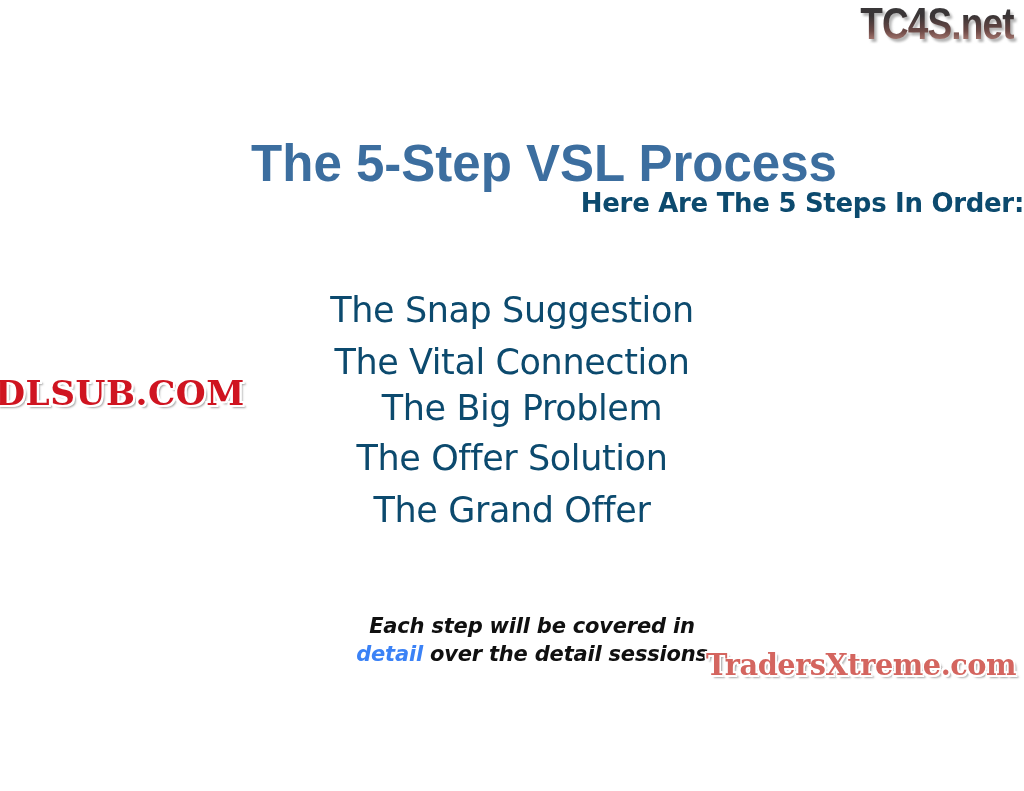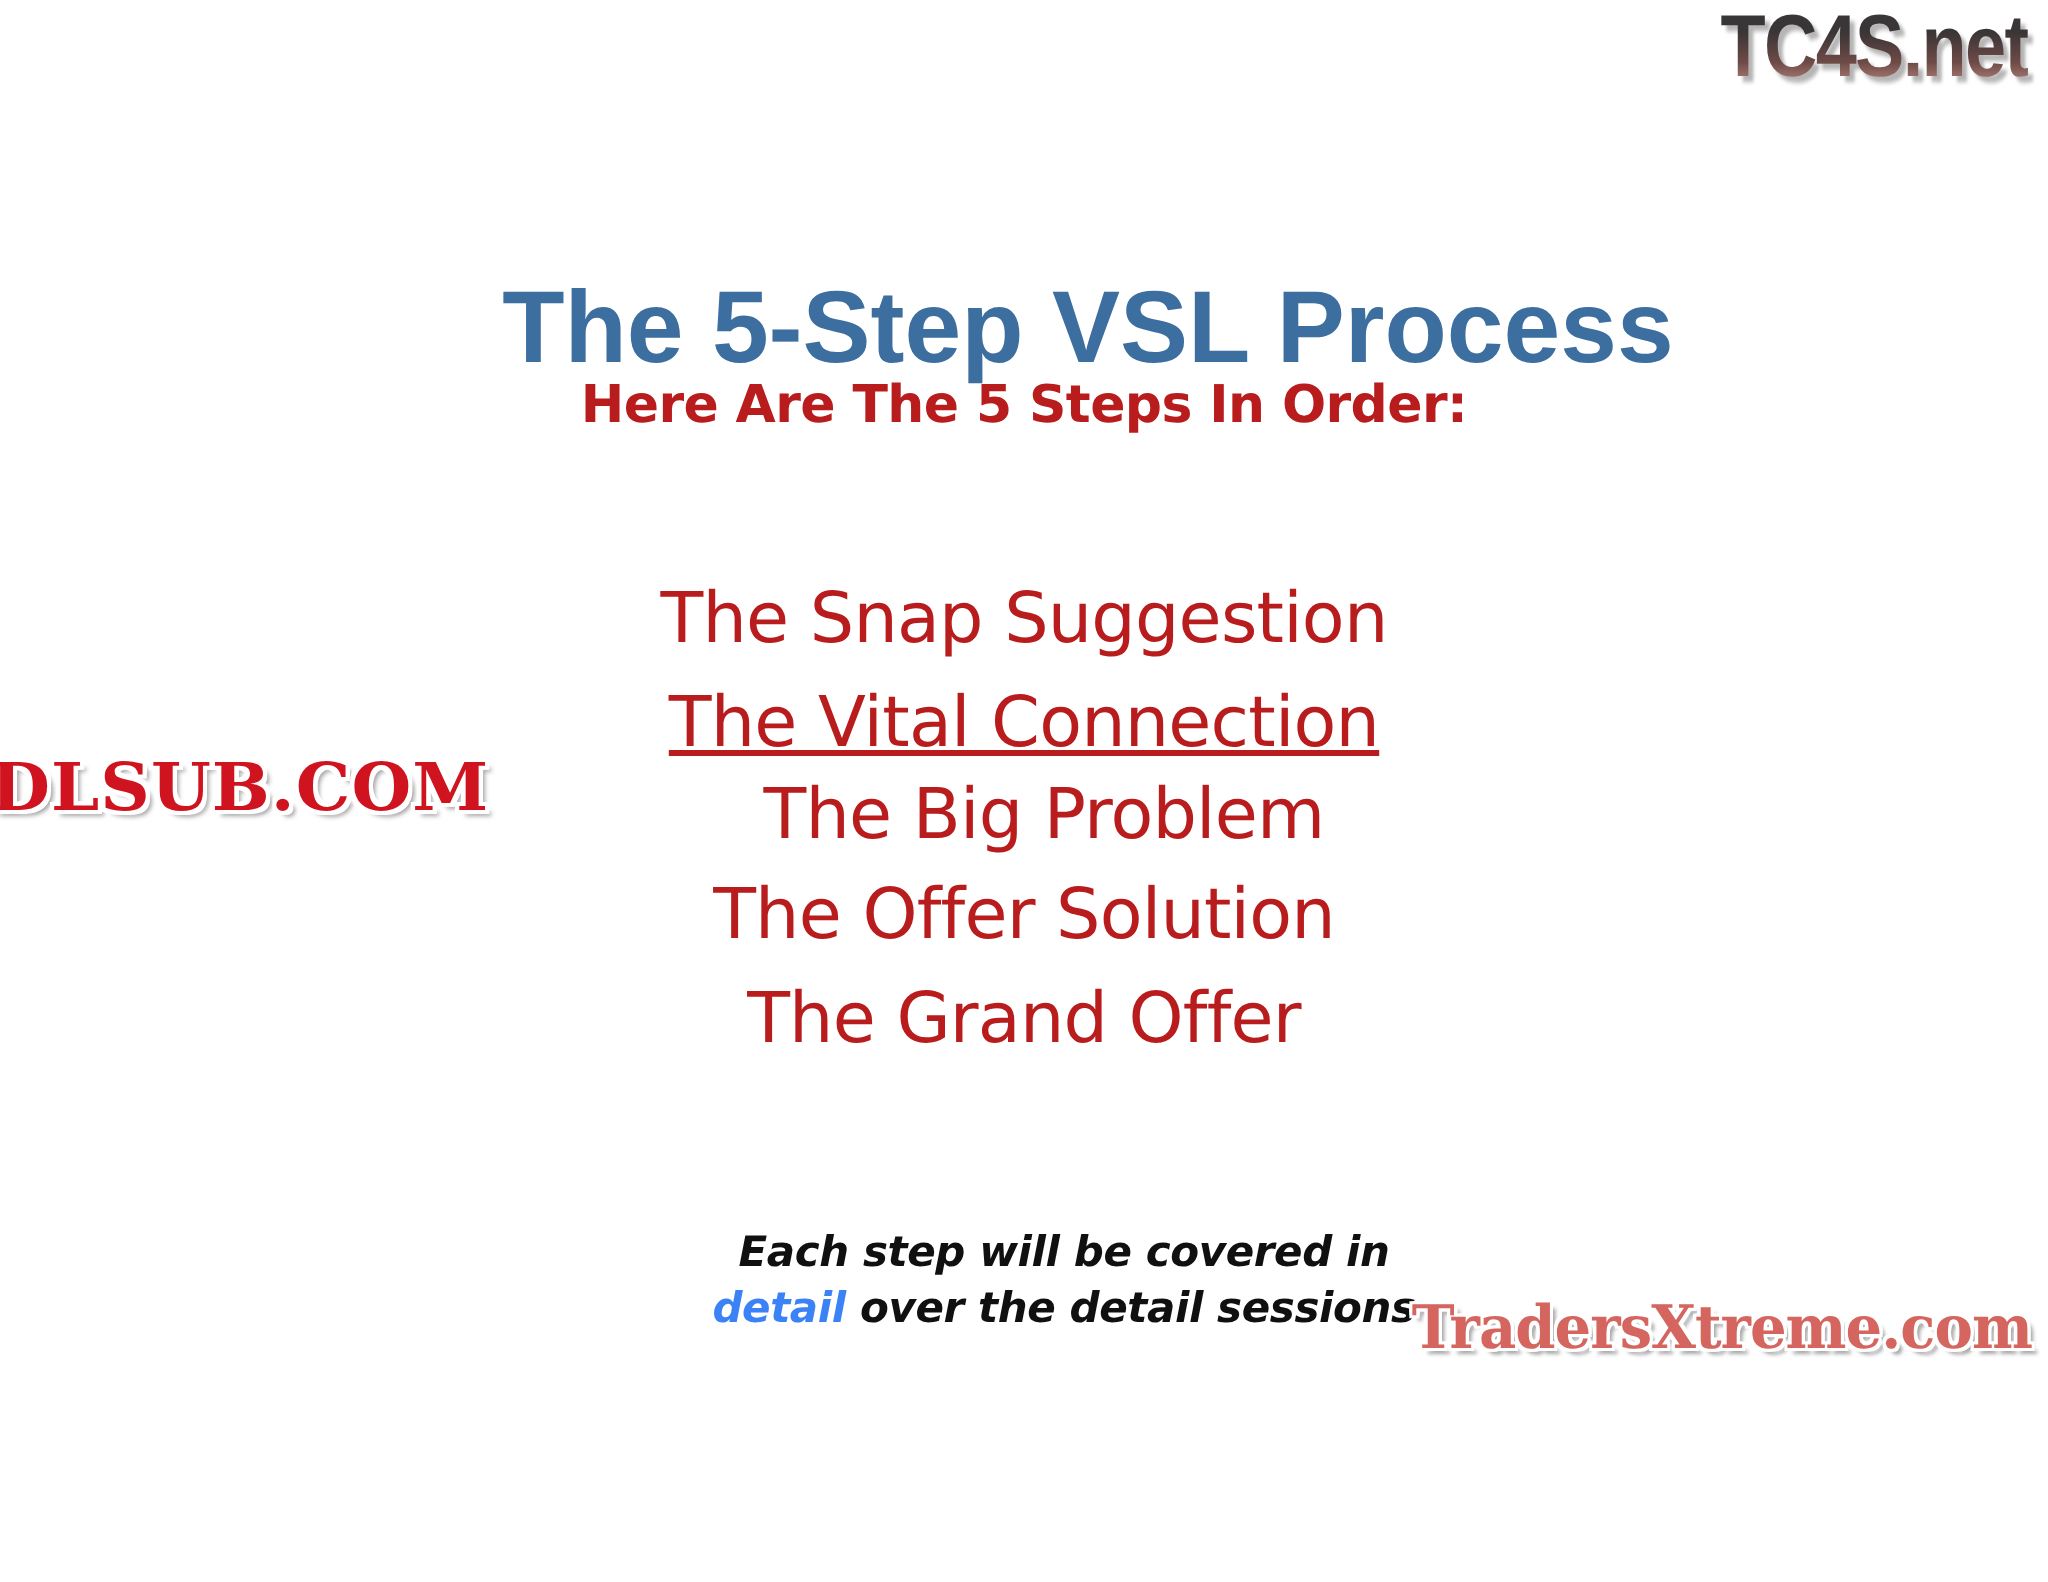--- a/index.html
+++ b/index.html
@@ -56,47 +56,47 @@
     white-space: nowrap;
     padding-left: 32px;
   }
 
   
   #slide-subtitle {
     position: absolute;
     top: 188px;
     left: 0;
     width: 1024px;
-    text-align: center;
+    text-align: right;
     font-family: "DejaVu Sans", sans-serif;
     font-weight: bold;
     font-size: 26px;
-    color: #b91c1c;
+    color: #0c4a6e;
     letter-spacing: -0.3px;
     white-space: nowrap;
   }
 
   
   #steps {
     position: absolute;
     top: 290px;
     left: 0;
     width: 1024px;
     text-align: center;
   }
   .step-line {
     font-family: "DejaVu Sans", sans-serif;
     font-weight: normal;
     font-size: 35px;
-    color: #b91c1c;
+    color: #0c4a6e;
     letter-spacing: -0.4px;
     white-space: nowrap;
   }
   .step-1 { margin-bottom: 12px; }
-  .step-2 { margin-bottom: 6px; text-decoration: underline; }
+  .step-2 { margin-bottom: 6px; }
   .step-3 { margin-bottom: 10px; padding-left: 20px; }
   .step-4 { margin-bottom: 12px; }
   .step-5 { margin-bottom: 0; }
 
   
   #watermark-center {
     position: absolute;
     top: 374px;
     left: 0;
     width: 1024px;

